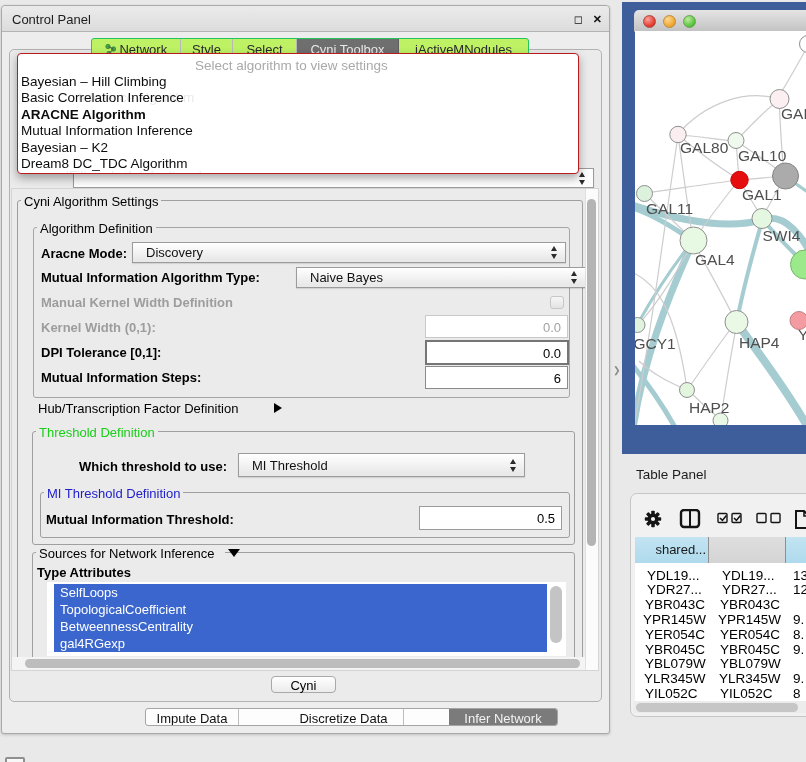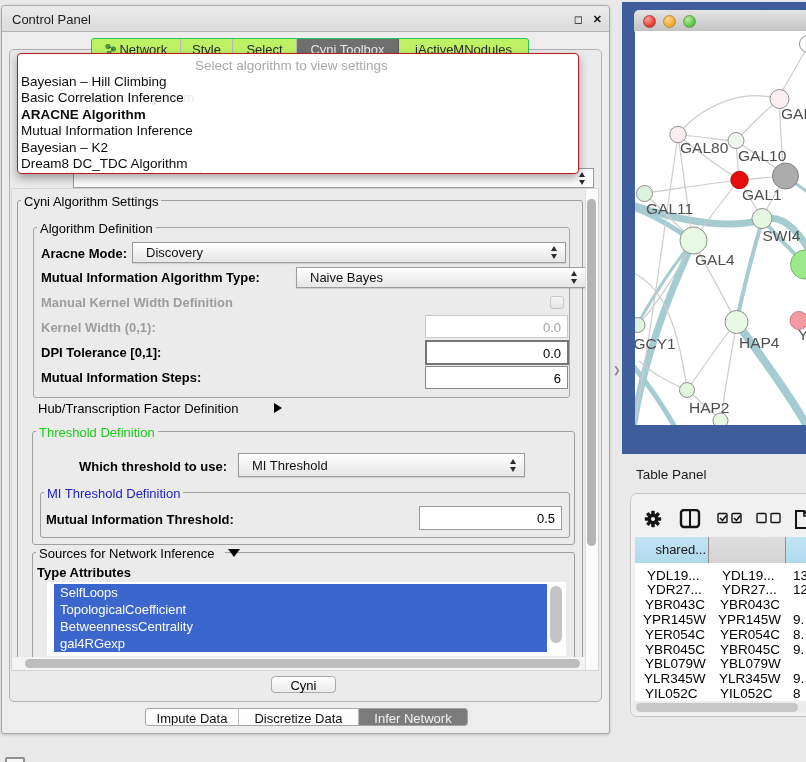--- a/index.html
+++ b/index.html
@@ -157,21 +157,21 @@
       <div class="abs" style="left:573px;top:0;width:13px;height:481px;background:#fbfbfb;border-left:1px solid #e0e0e0;"></div>
       <div class="abs" style="left:575px;top:10px;width:9px;height:347px;background:#b4b4b4;border-radius:5px;"></div>
 
       <div class="abs" style="left:0px;top:468px;width:573px;height:13px;background:#f4f4f4;"></div>
       <div class="abs" style="left:13px;top:469.5px;width:555px;height:9px;background:#bdbdbd;border-radius:5px;"></div>
     </div>
 
     <div class="abs" style="left:261px;top:626px;width:63px;height:14px;background:linear-gradient(#ffffff,#ebebeb);border:1px solid #a9a9a9;border-radius:4px;text-align:center;font-size:13px;color:#000;padding-top:1px;">Cyni</div>
   </div>
 
-  <div class="abs btabrow" style="left:143px;top:702px;">
+  <div class="abs btabrow" style="left:143px;top:702px;gap:45px;">
     <div class="btab" style="width:93px;">Impute Data</div>
     <div class="btab" style="width:120px;">Discretize Data</div>
     <div class="btab sel" style="width:108px;">Infer Network</div>
   </div>
 </div>
 
 <div class="abs" style="left:613px;top:365px;font-size:9px;color:#8a8a8a;">❯</div>
 
 <div class="abs" id="popup">
   <span class="prompt" style="top:4px;">Select algorithm to view settings</span>

